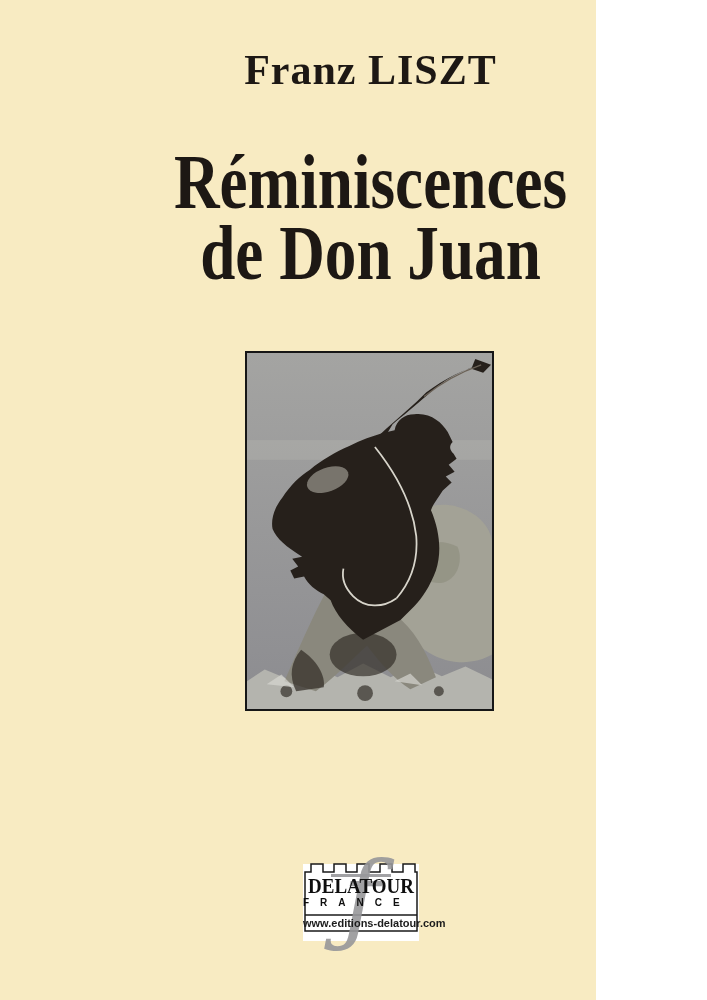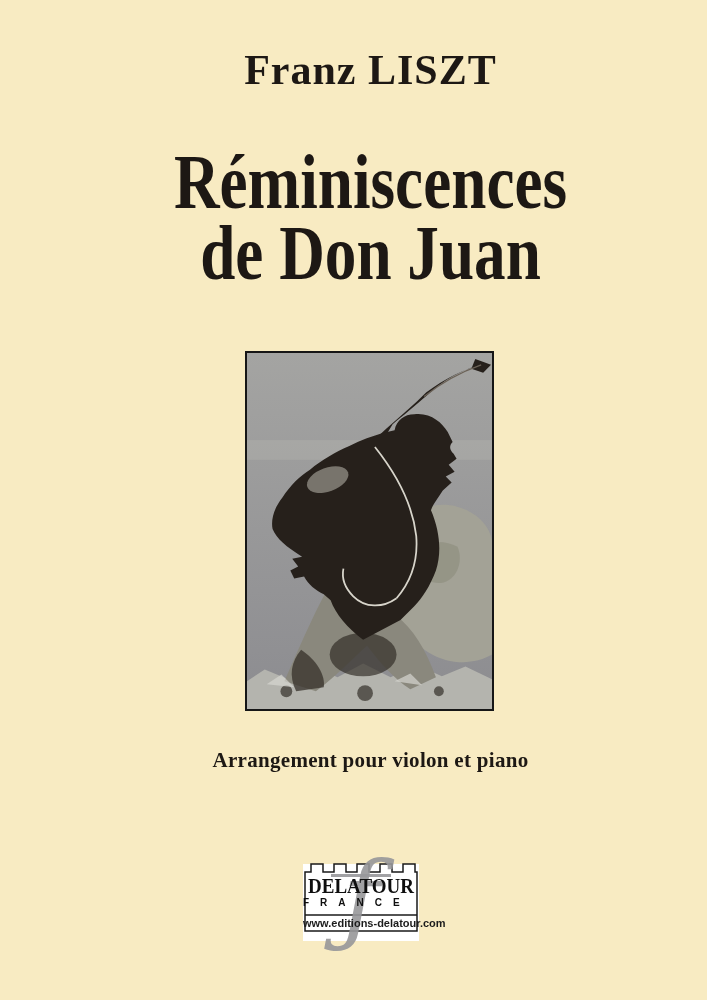--- a/index.html
+++ b/index.html
@@ -1,18 +1,18 @@
 <!DOCTYPE html>
 <html><head>
 <meta charset="utf-8">
 <style>
   html,body { margin:0; padding:0; }
   .page {
     position: relative;
-    width: 707px;
+    width: 596px;
     height: 1000px;
     background: #f8ebc2;
     overflow: hidden;
     font-family: "Liberation Serif", serif;
     color: #1d1814;
   }
   
   .cline {
     position: absolute;
     left: 17px;
@@ -205,21 +205,21 @@
       <path d="M152,248 C138,258 120,258 108,246 C100,238 96,228 98,218" fill="none" stroke-width="1.8" stroke="#d8d5cb"></path>
       <path d="M238,12 C215,20 195,32 180,44" fill="none" stroke="#6b6257" stroke-width="1.2"></path>
 
       <path d="M20,335 L35,325 L48,338 Z" fill="#d6d6d0" opacity="0.7"></path>
       <path d="M150,332 L166,324 L178,336 Z" fill="#d6d6d0" opacity="0.7"></path>
       <path d="M55,300 C70,310 80,325 78,338 L50,342 C42,326 45,312 55,300 Z" fill="#35302a" opacity="0.75"></path>
     </svg>
   </div>
 
   <div class="cline arrangement">
-    <span>Arrangement pour violon et piano</span><br>
+    <br>
   </div>
 
   <div class="logo">
     <div class="logo-white"></div>
 
     <span class="forte">ƒ</span>
     <div class="forte-bar"></div>
 
     <svg class="logo-outline" width="116" height="84" viewBox="0 0 116 84">
       <path d="M2,74 L2,15 L8,15 L8,7 L20,7 L20,15 L31,15 L31,7 L43,7 L43,15

